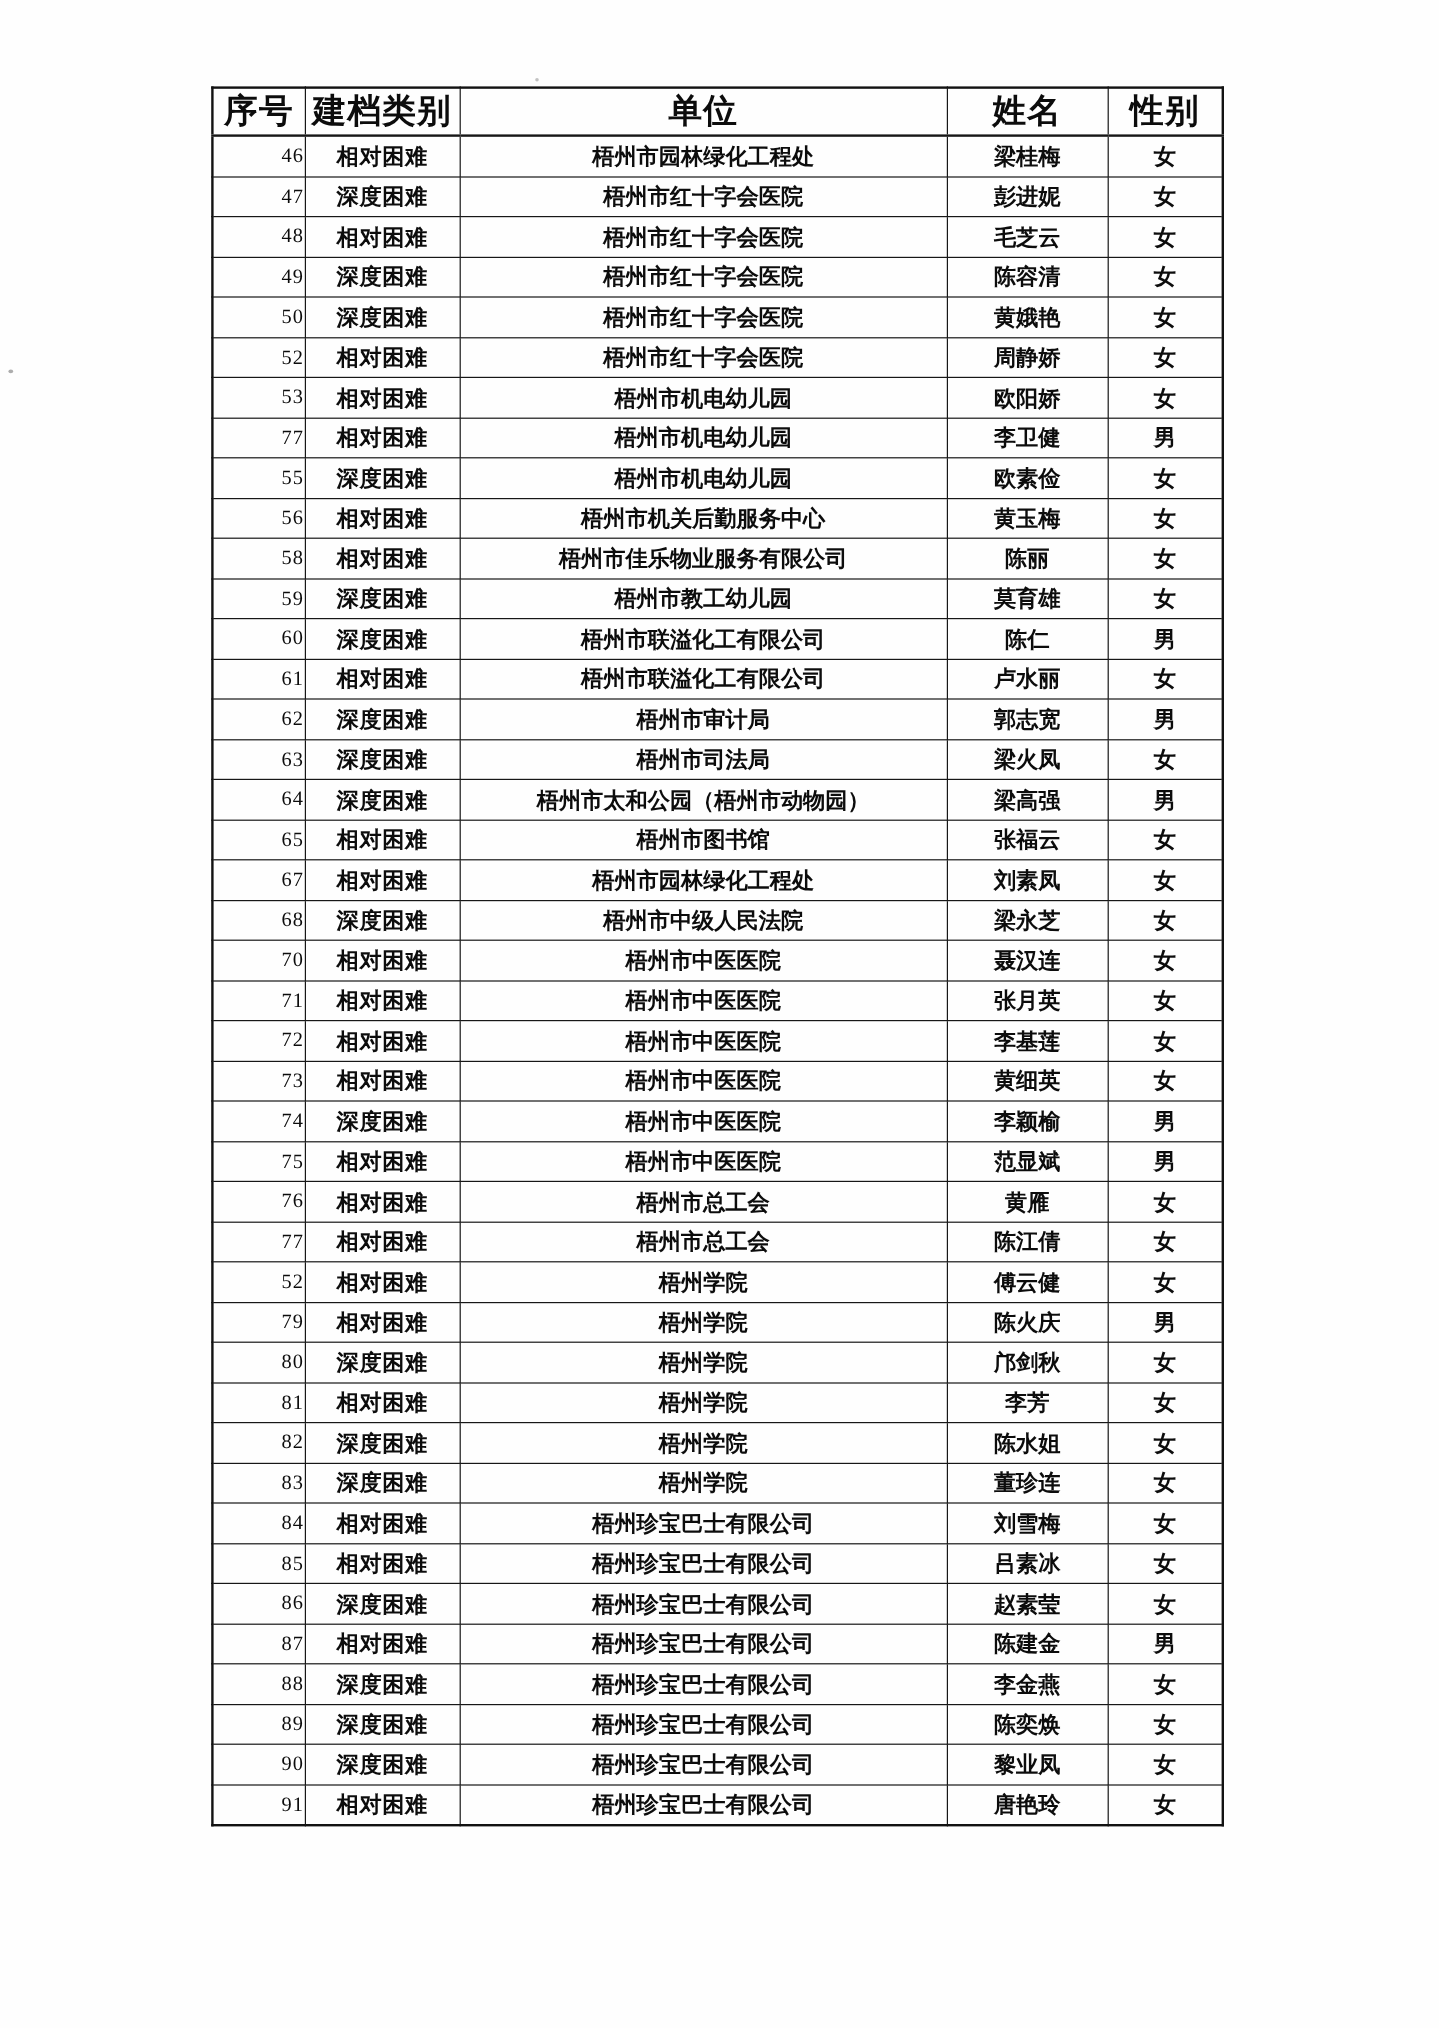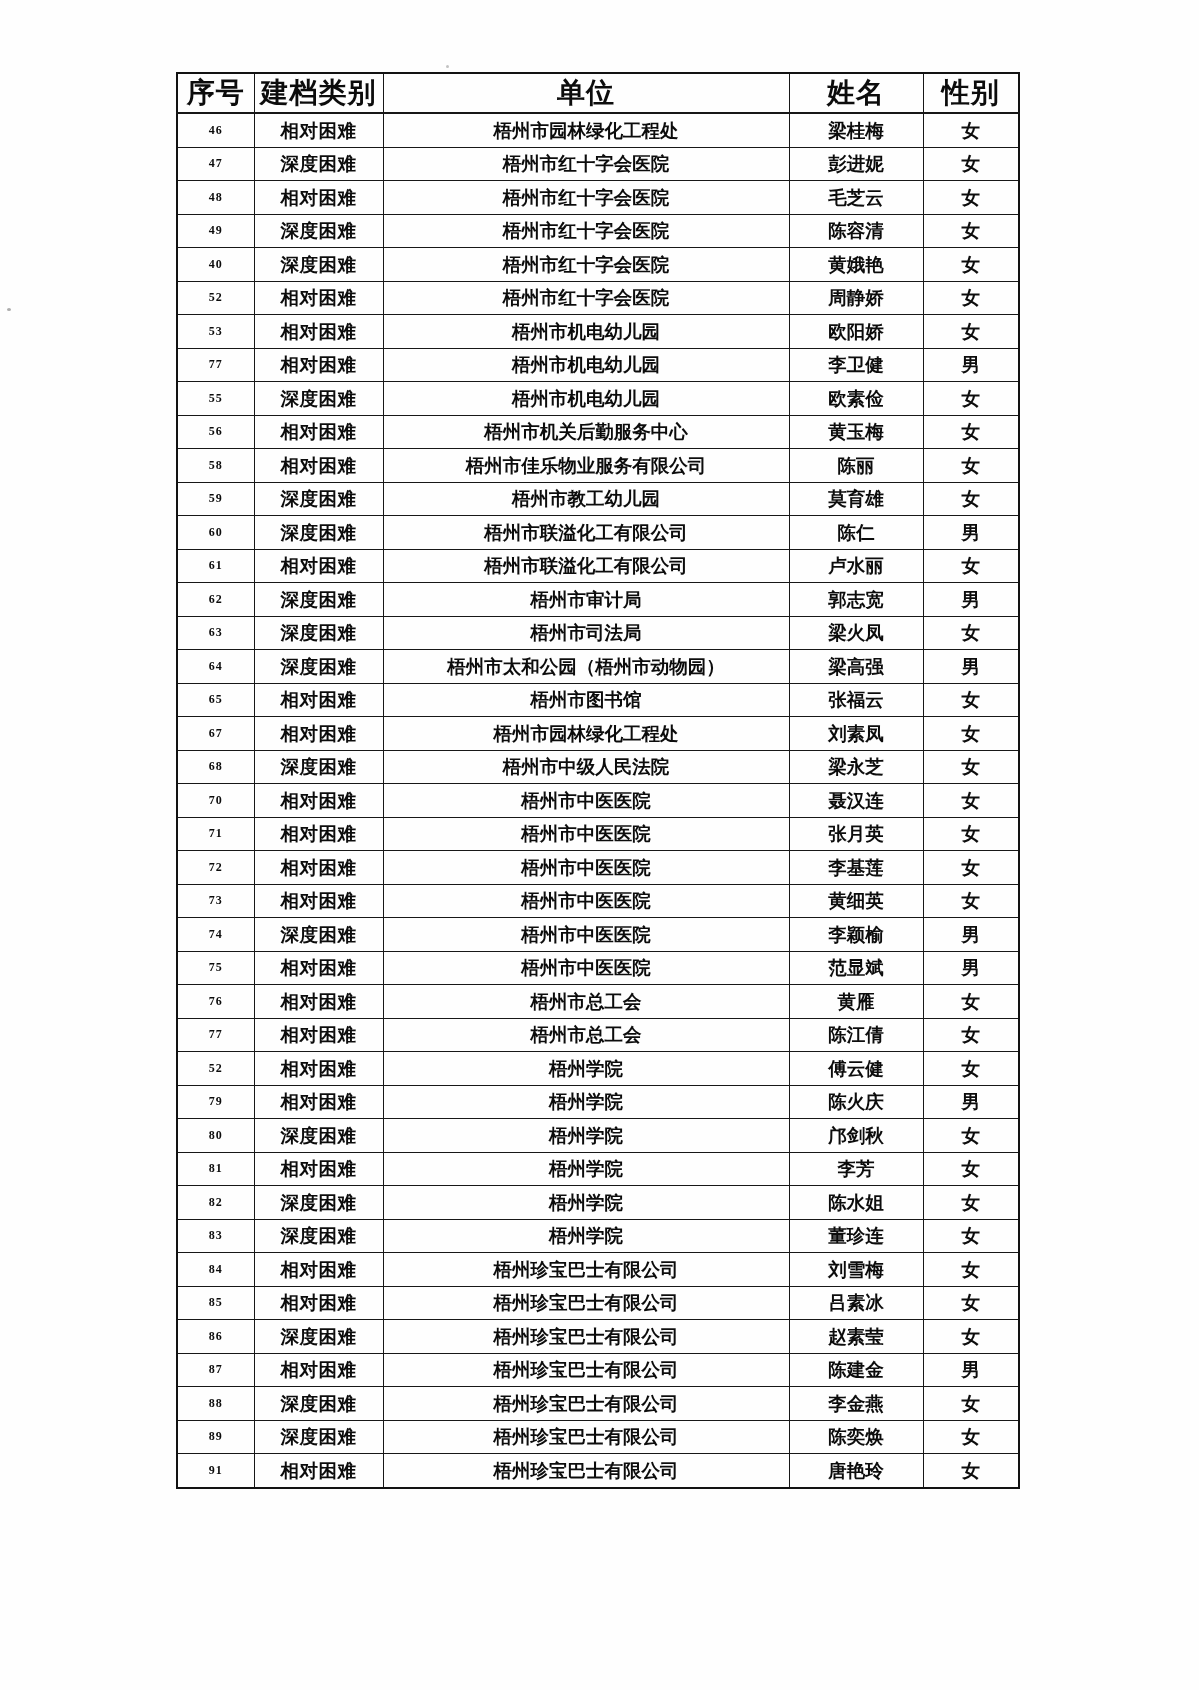--- a/index.html
+++ b/index.html
@@ -43,23 +43,24 @@
     font-weight: 700;
     letter-spacing: 1px;
     border-bottom-width: 2.4px;
   }
   .roster td {
     height: 32.5px;
     font-size: 18.5px;
     font-weight: 600;
   }
   .roster td.c-no {
-    font-size: 12px;
+    font-size: 17px;
     letter-spacing: 1px;
-    font-weight: 700;
+    font-weight: 400;
+    text-align: right;
   }
   .roster td.c-cat {
     letter-spacing: 0.5px;
   }
   col.w-no  { width: 77px; }
   col.w-cat { width: 129px; }
   col.w-unit{ width: 406px; }
   col.w-name{ width: 134px; }
   col.w-sex { width: 96px; }
   .speck {
@@ -117,21 +118,21 @@
     <td class="c-sex">女</td>
   </tr>
         <tr>
     <td class="c-no">49</td>
     <td class="c-cat">深度困难</td>
     <td class="c-unit">梧州市红十字会医院</td>
     <td class="c-name">陈容清</td>
     <td class="c-sex">女</td>
   </tr>
         <tr>
-    <td class="c-no">40</td>
+    <td class="c-no">50</td>
     <td class="c-cat">深度困难</td>
     <td class="c-unit">梧州市红十字会医院</td>
     <td class="c-name">黄娥艳</td>
     <td class="c-sex">女</td>
   </tr>
         <tr>
     <td class="c-no">52</td>
     <td class="c-cat">相对困难</td>
     <td class="c-unit">梧州市红十字会医院</td>
     <td class="c-name">周静娇</td>
@@ -366,20 +367,27 @@
     <td class="c-cat">深度困难</td>
     <td class="c-unit">梧州珍宝巴士有限公司</td>
     <td class="c-name">李金燕</td>
     <td class="c-sex">女</td>
   </tr>
         <tr>
     <td class="c-no">89</td>
     <td class="c-cat">深度困难</td>
     <td class="c-unit">梧州珍宝巴士有限公司</td>
     <td class="c-name">陈奕焕</td>
+    <td class="c-sex">女</td>
+  </tr>
+        <tr>
+    <td class="c-no">90</td>
+    <td class="c-cat">深度困难</td>
+    <td class="c-unit">梧州珍宝巴士有限公司</td>
+    <td class="c-name">黎业凤</td>
     <td class="c-sex">女</td>
   </tr>
         <tr>
     <td class="c-no">91</td>
     <td class="c-cat">相对困难</td>
     <td class="c-unit">梧州珍宝巴士有限公司</td>
     <td class="c-name">唐艳玲</td>
     <td class="c-sex">女</td>
   </tr>
       </tbody>

